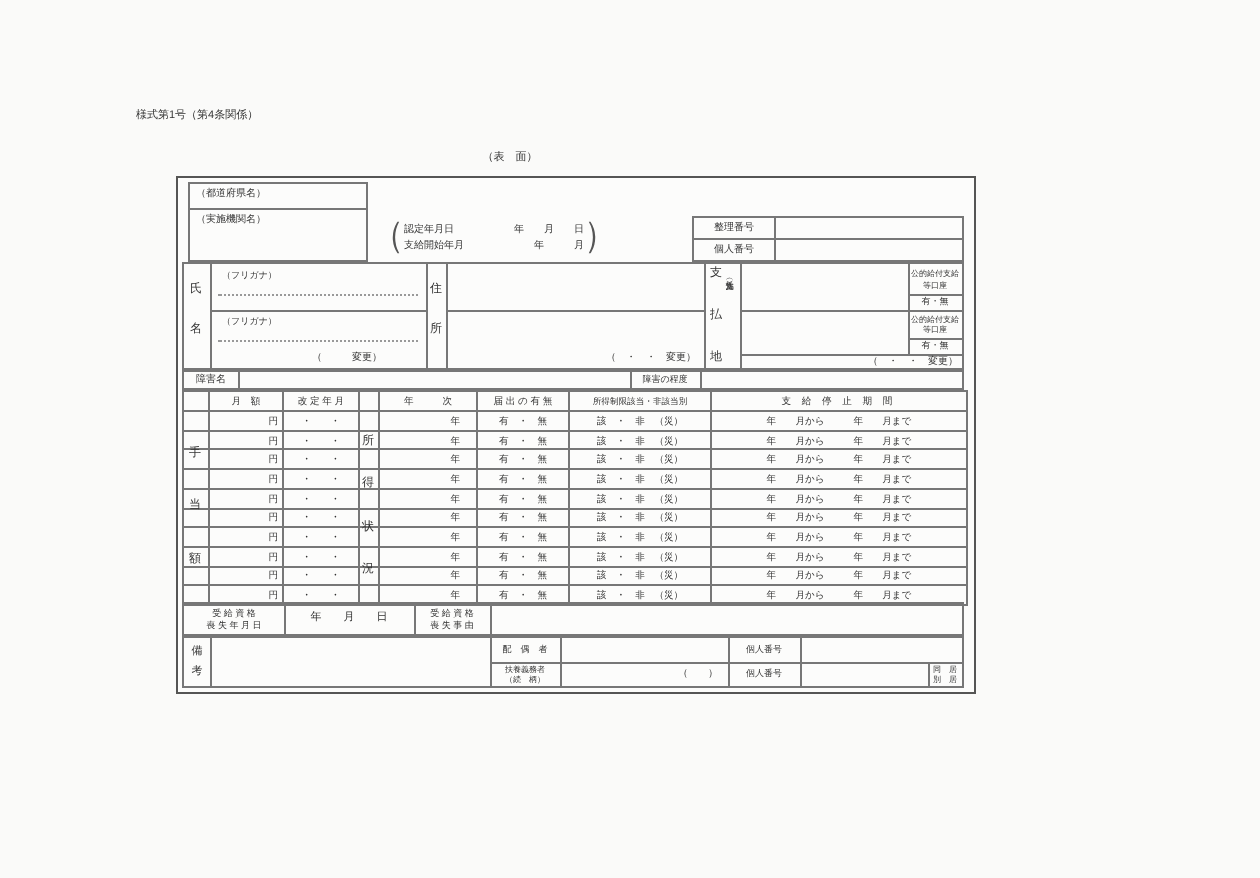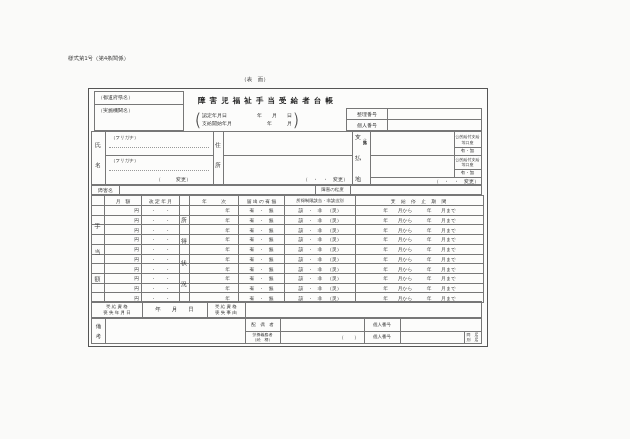--- a/index.html
+++ b/index.html
@@ -45,21 +45,20 @@
 
   <div class="form">
 
     <div class="box" style="left:5px;top:2px;width:90px;height:14px;">
       <div class="t5" style="padding:2px 3px;">（都道府県名）</div>
     </div>
     <div class="box" style="left:5px;top:15px;width:90px;height:27px;">
       <div class="t5" style="padding:2px 3px;">（実施機関名）</div>
     </div>
 
-    <div class="abs title c" style="left:92px;top:6px;width:170px;height:11px;">障 害 児 福 祉 手 当 受 給 者 台 帳</div>
     <div class="abs" style="left:97px;top:19px;width:122px;height:22px;display:flex;align-items:center;">
       <span class="paren">（</span>
       <span style="flex:1;display:flex;flex-direction:column;justify-content:center;gap:2px;">
         <span class="t5" style="display:flex;justify-content:space-between;">
           <span>認定年月日</span>
           <span>年　　月　　日</span>
         </span>
         <span class="t5" style="display:flex;justify-content:space-between;">
           <span>支給開始年月</span>
           <span>年　　　月</span>

